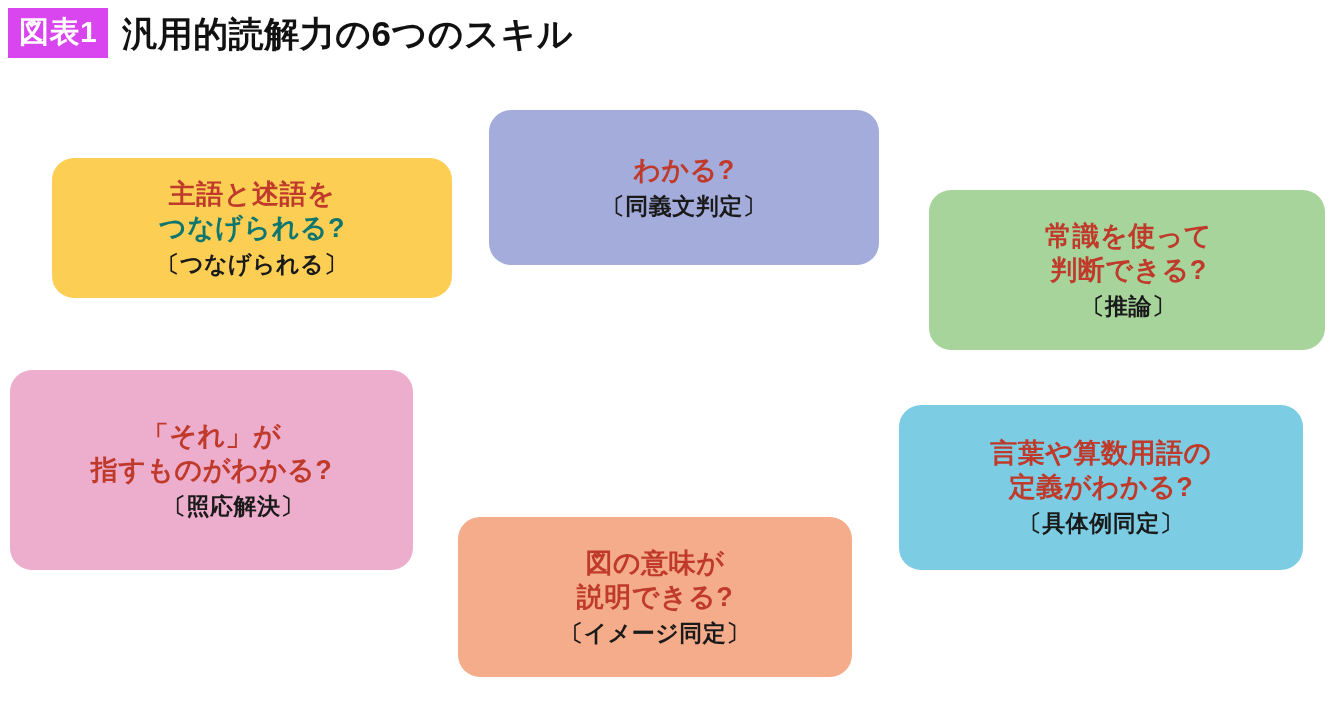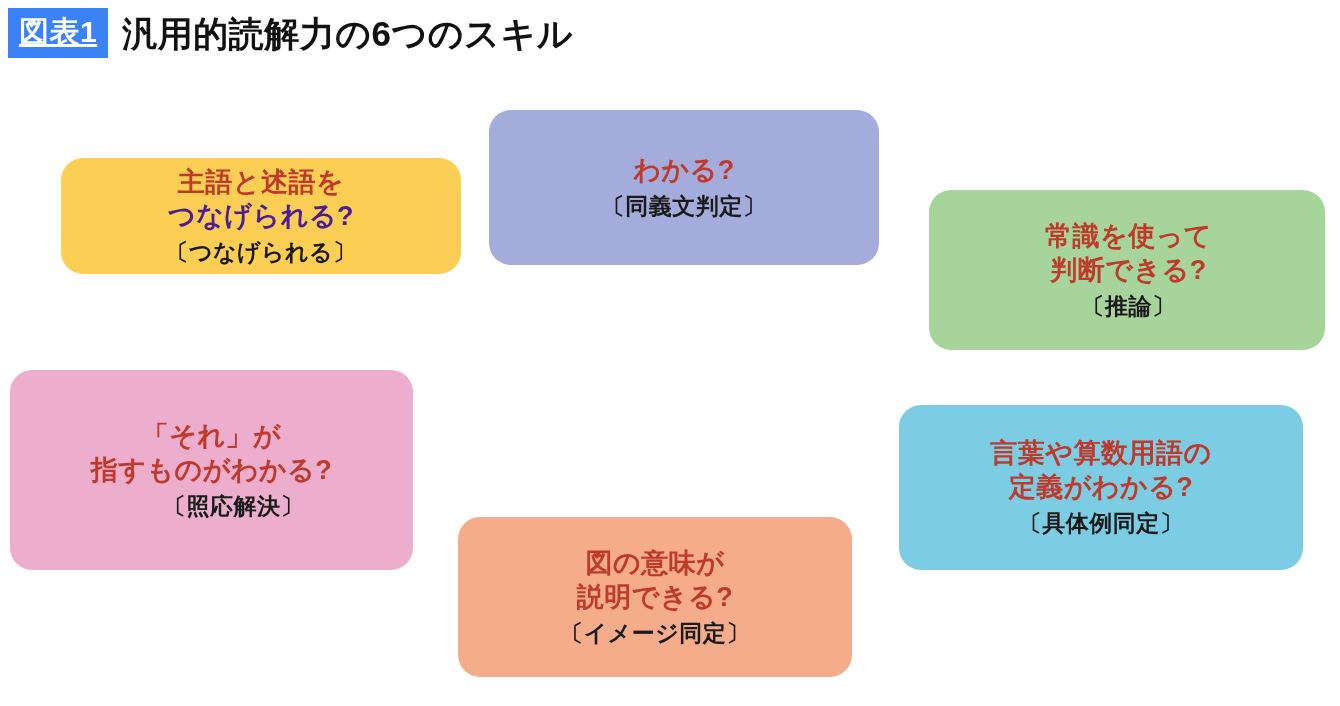--- a/index.html
+++ b/index.html
@@ -73,40 +73,40 @@
     color: #1a1a1a;
     font-size: 23px;
     font-weight: 700;
     line-height: 1.3;
     margin-top: 5px;
     letter-spacing: 0.5px;
     white-space: nowrap;
   }
 
   
-  #card-dependency   { left: 61px;  top: 158px; width: 400px; height: 116px; }
+  #card-dependency   { left: 52px;  top: 158px; width: 400px; height: 140px; }
   #card-paraphrase   { left: 489px; top: 110px; width: 390px; height: 155px; }
   #card-inference    { left: 929px; top: 190px; width: 396px; height: 160px; padding-left: 13px; }
   #card-anaphora     { left: 10px;  top: 370px; width: 403px; height: 200px; }
   #card-instance     { left: 899px; top: 405px; width: 404px; height: 165px; }
   #card-image-id     { left: 458px; top: 517px; width: 394px; height: 160px; }
 </style>
 </head>
 <body style="background: rgb(255, 255, 255);">
 
 <div id="canvas">
 
   <div class="header">
-    <span class="fig-badge" style="background: #3b82f6; color: rgb(255, 255, 255); text-decoration: underline;">図表1</span>
+    <span class="fig-badge" style="background: #d946ef; color: rgb(255, 255, 255);">図表1</span>
     <span class="page-title">汎用的読解力の6つのスキル</span>
   </div>
 
   <div class="card" id="card-dependency" style="background: rgb(252, 207, 84);">
     <span class="q" style="color: rgb(191, 58, 43);">主語と述語を</span>
-    <span class="q" style="color: #4c1d95;">つなげられる?</span>
+    <span class="q" style="color: #0f766e;">つなげられる?</span>
     <span class="tag" style="color: rgb(26, 26, 26);">〔つなげられる〕</span>
   </div>
 
   <div class="card" id="card-paraphrase" style="background: rgb(164, 172, 219);">
     <span class="q" style="color: rgb(191, 58, 43);">わかる?</span>
     <span class="tag" style="color: rgb(26, 26, 26);">〔同義文判定〕</span>
   </div>
 
   <div class="card" id="card-inference" style="background: rgb(167, 212, 155);">
     <span class="q" style="color: rgb(191, 58, 43);">常識を使って</span>

